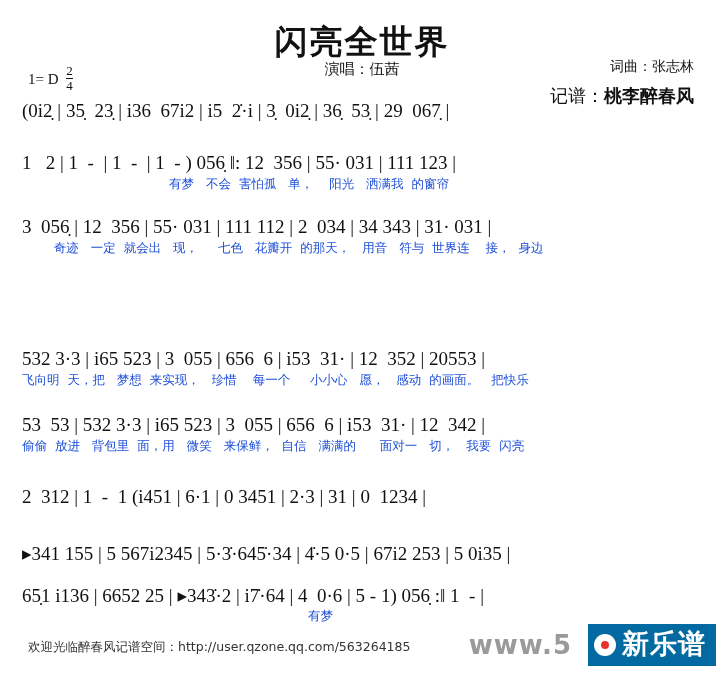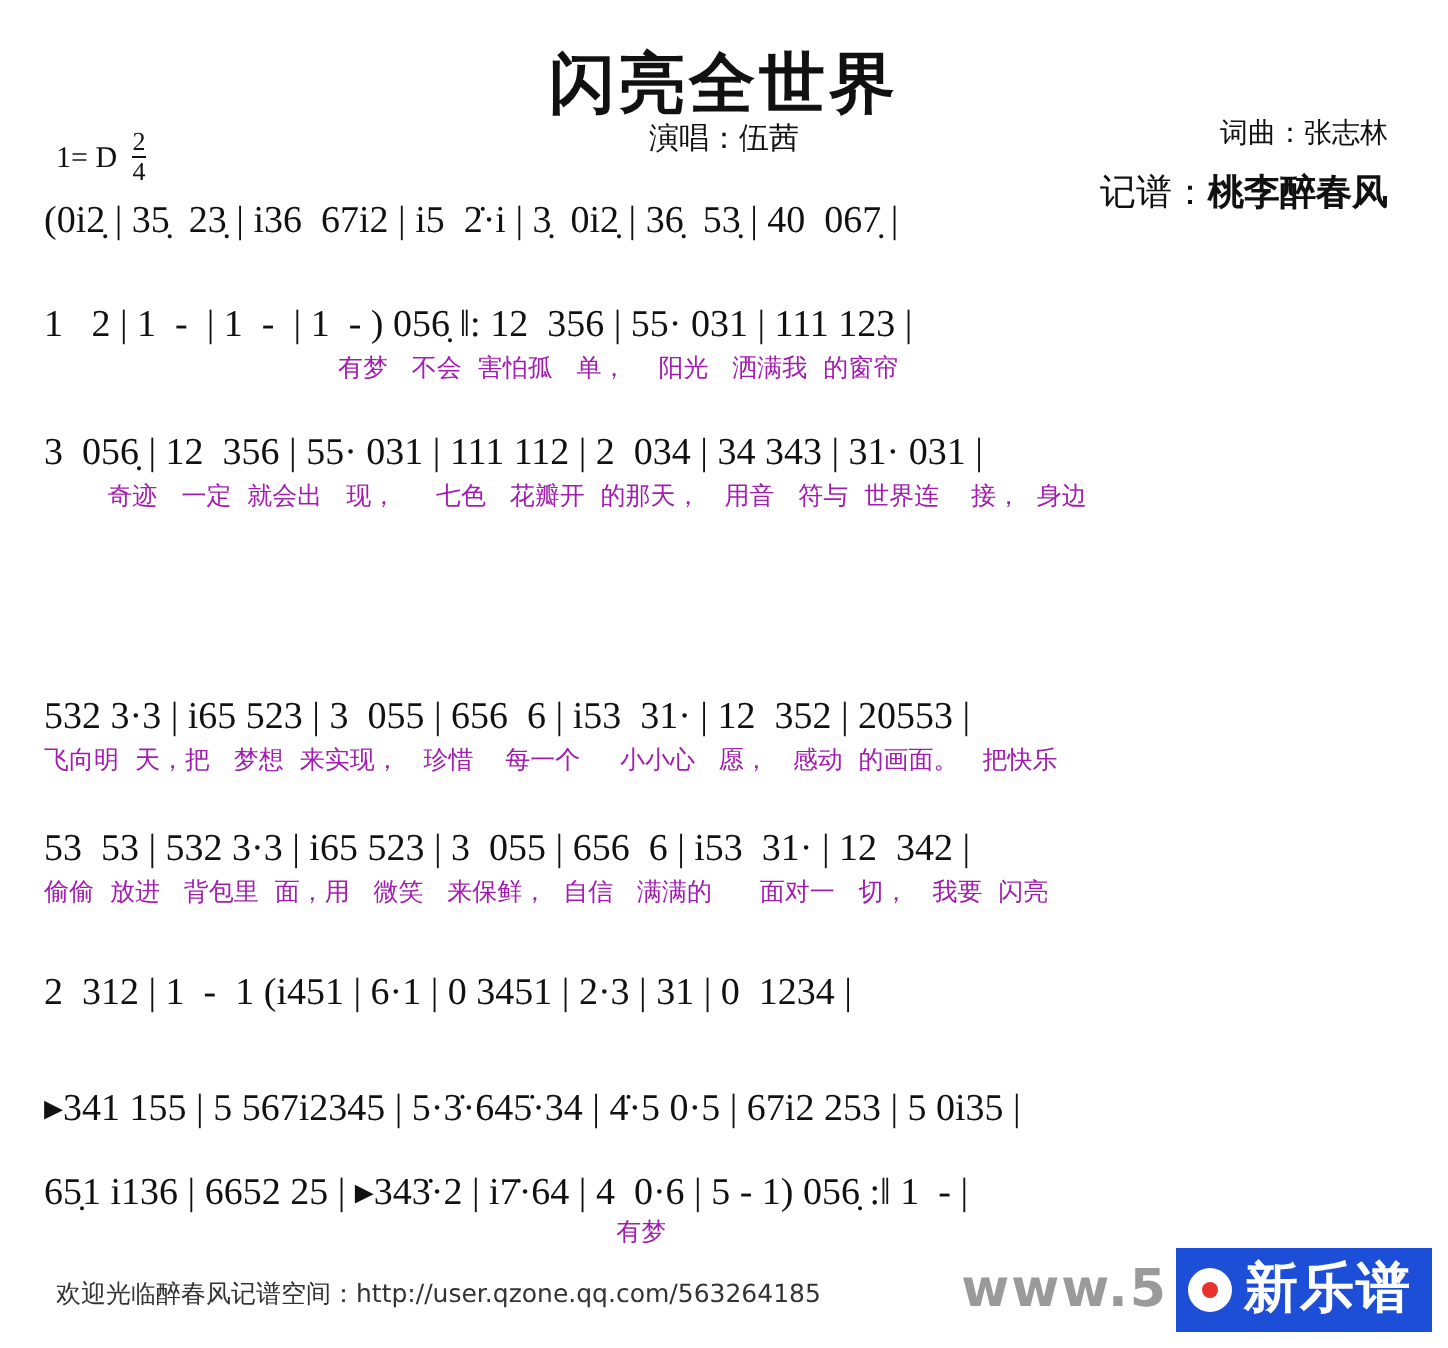--- a/index.html
+++ b/index.html
@@ -73,44 +73,44 @@
     font-size:19px;
     letter-spacing:0px;
     white-space:pre;
   }
   .lyrics{
     position:absolute;top:24px;left:0;
     width:682px;
     font-size:12.5px;
     font-family:"DejaVu Sans", sans-serif;
     white-space:pre;
-    color:#a21caf;
+    color:#1d4ed8;
   }
 
   
   .footer{
     position:absolute;left:28px;bottom:18px;
     font-size:12.5px;
     font-family:"DejaVu Sans", sans-serif;
     color:#333;
   }
   .wm{
     position:absolute;right:8px;bottom:8px;
     display:flex;align-items:center;
   }
   .wm-text{
     font-family:"DejaVu Sans", sans-serif;
     font-size:26px;
     font-weight:bold;
     color:#9a9a9a;
     letter-spacing:1px;
-    margin-right:4px;
+    margin-right:16px;
   }
   .wm-badge{
-    background:#1d4ed8;
+    background:#0369a1;
     color:#fff;
     font-family:"DejaVu Sans", sans-serif;
     font-weight:bold;
     font-size:27px;
     padding:2px 10px 4px 34px;
     position:relative;
     letter-spacing:1px;
   }
   .wm-badge:before{
     content:"";
@@ -149,21 +149,21 @@
   <div class="singer">演唱：伍茜</div>
 
   <div class="credit1">
     <span>词曲：张志林</span>
   </div>
   <div class="credit2">
     <span>记谱：</span><span class="credit-name">桃李醉春风</span>
   </div>
 
   <div class="line" style="top:100px">
-    <div class="notes">(0i2̣ | 35̣  23̣ | i36  67i2 | i5  2̇·i | 3̣  0i2̣ | 36̣  53̣ | 40  067̣ |</div>
+    <div class="notes">(0i2̣ | 35̣  23̣ | i36  67i2 | i5  2̇·i | 3̣  0i2̣ | 36̣  53̣ | 29  067̣ |</div>
     <div class="lyrics"></div>
   </div>
 
   <div class="line" style="top:152px">
     <div class="notes">1   2 | 1  -  | 1  -  | 1  - ) 056̣ ‖: 12  356 | 55· 031 | 111 123 |</div>
     <div class="lyrics">                                     有梦   不会  害怕孤   单，    阳光   洒满我  的窗帘</div>
   </div>
 
   <div class="line" style="top:216px">
     <div class="notes">3  056̣ | 12  356 | 55· 031 | 111 112 | 2  034 | 34 343 | 31· 031 |</div>

